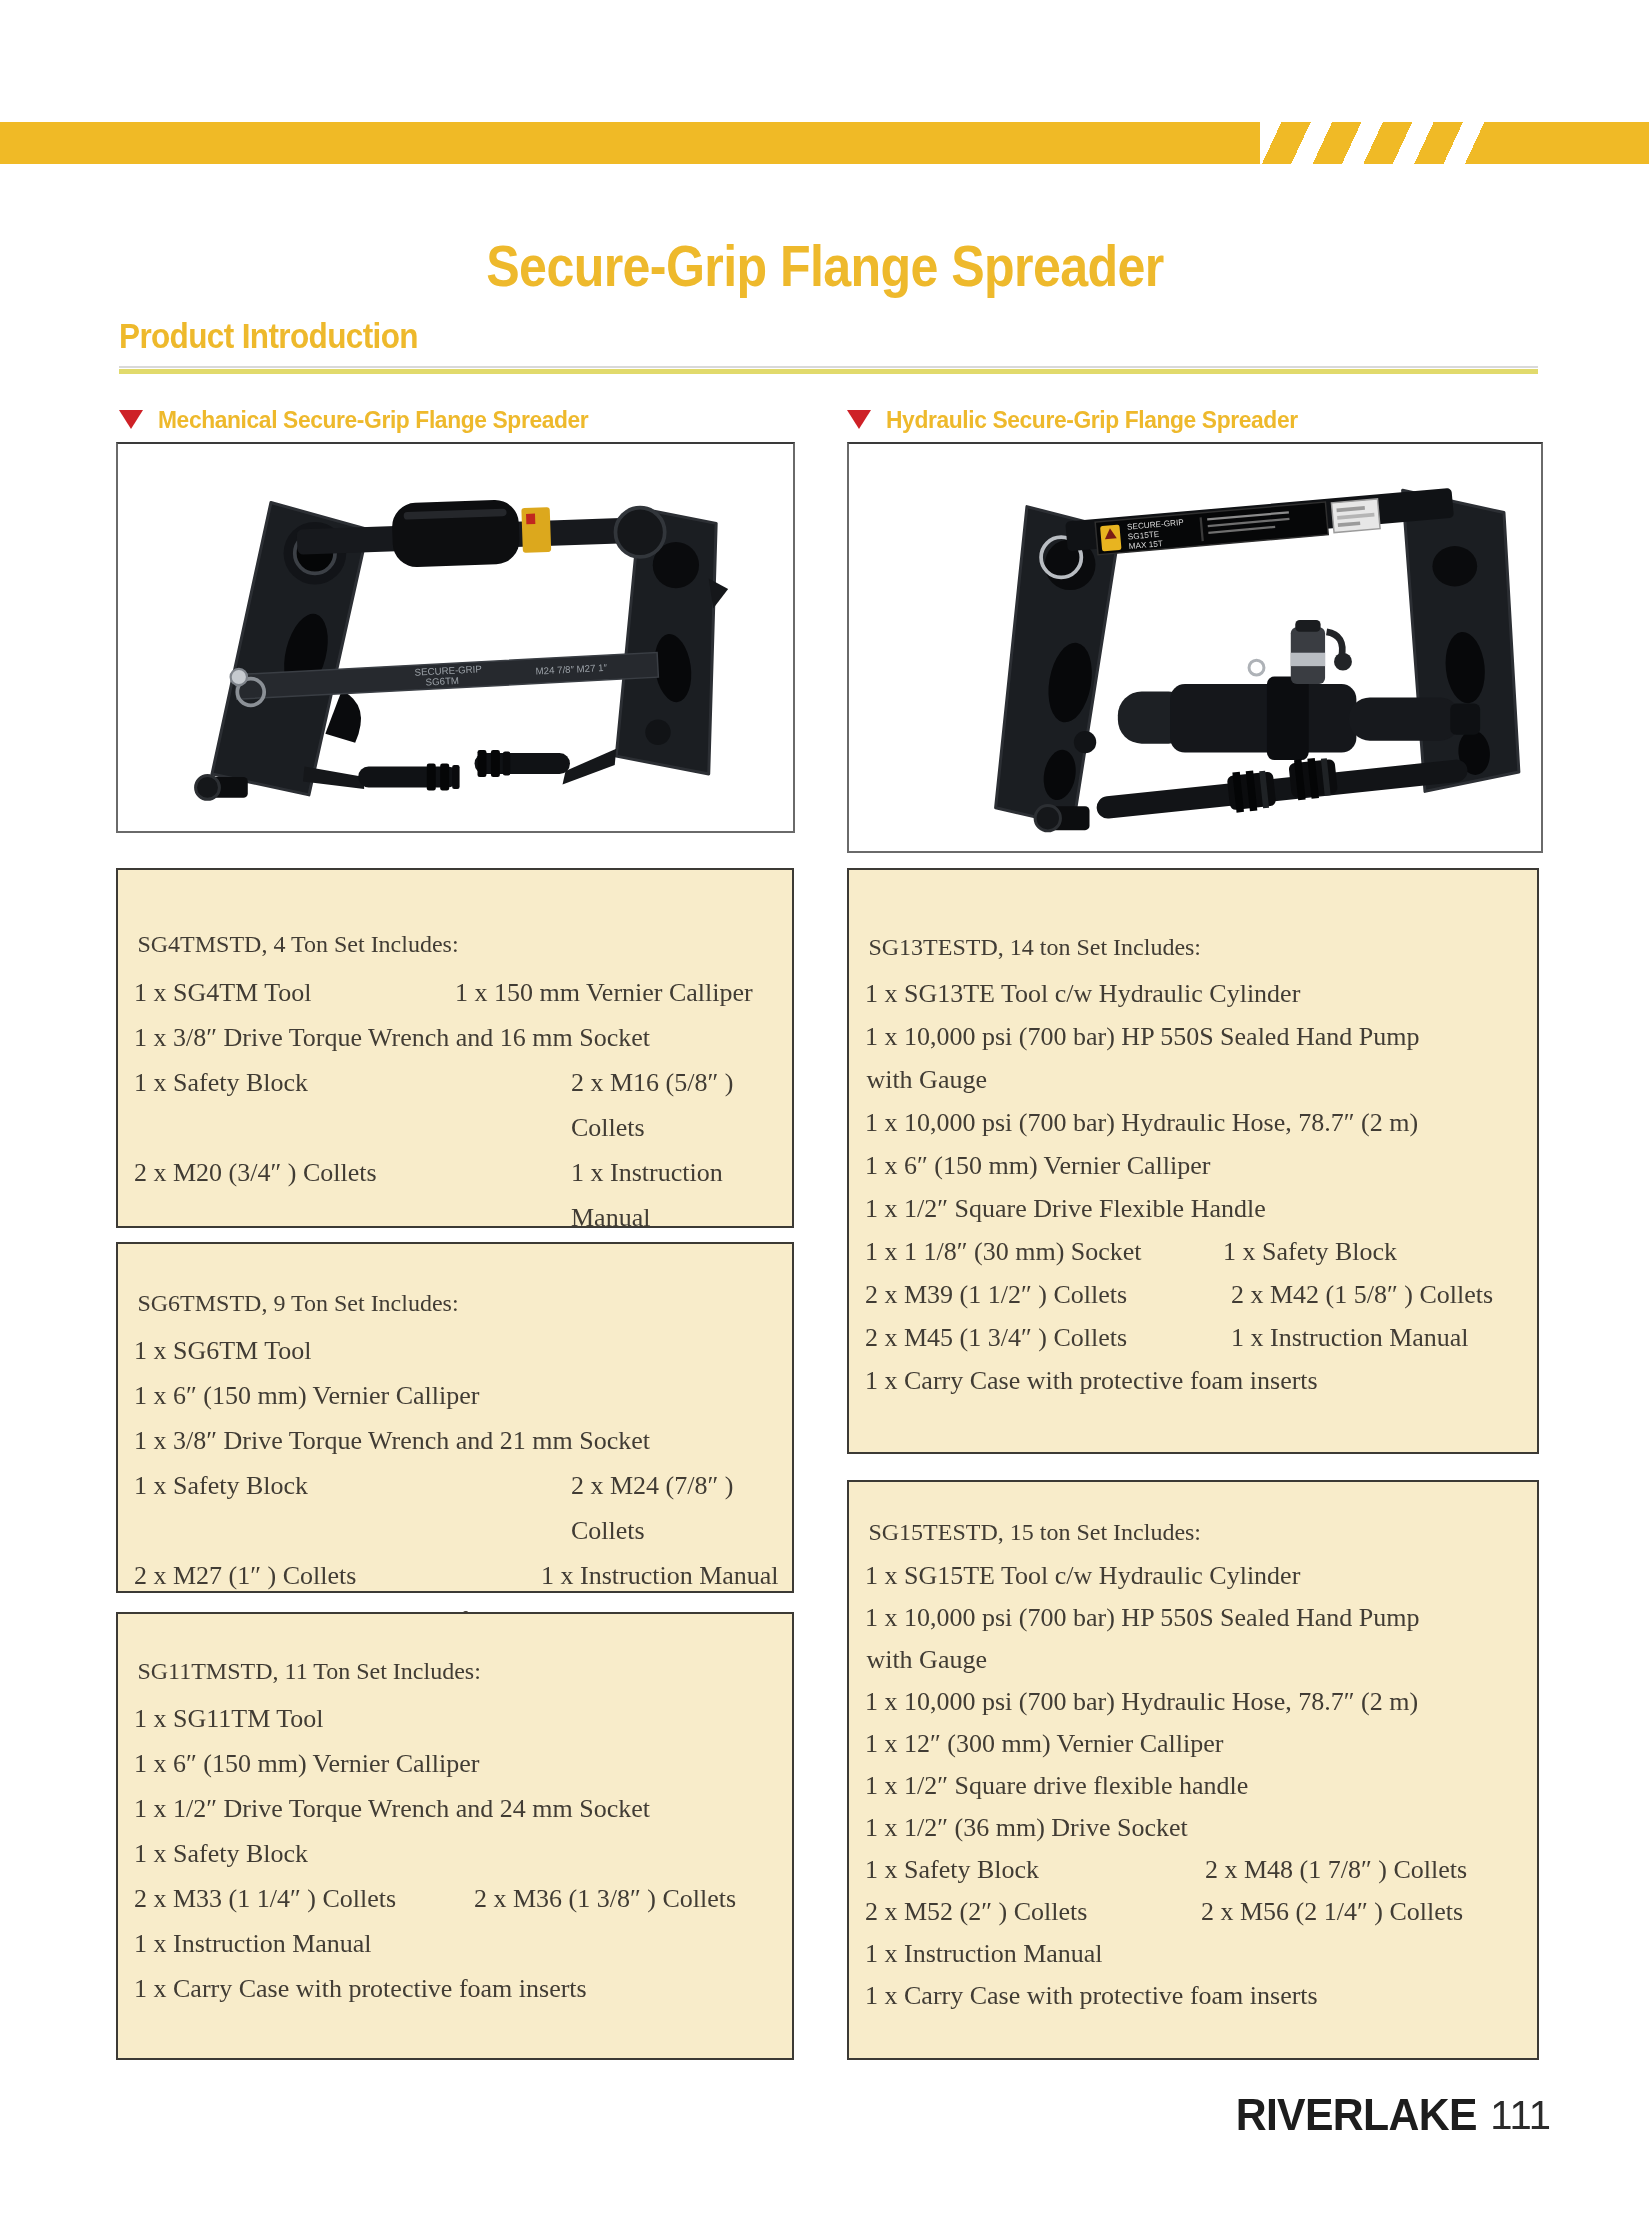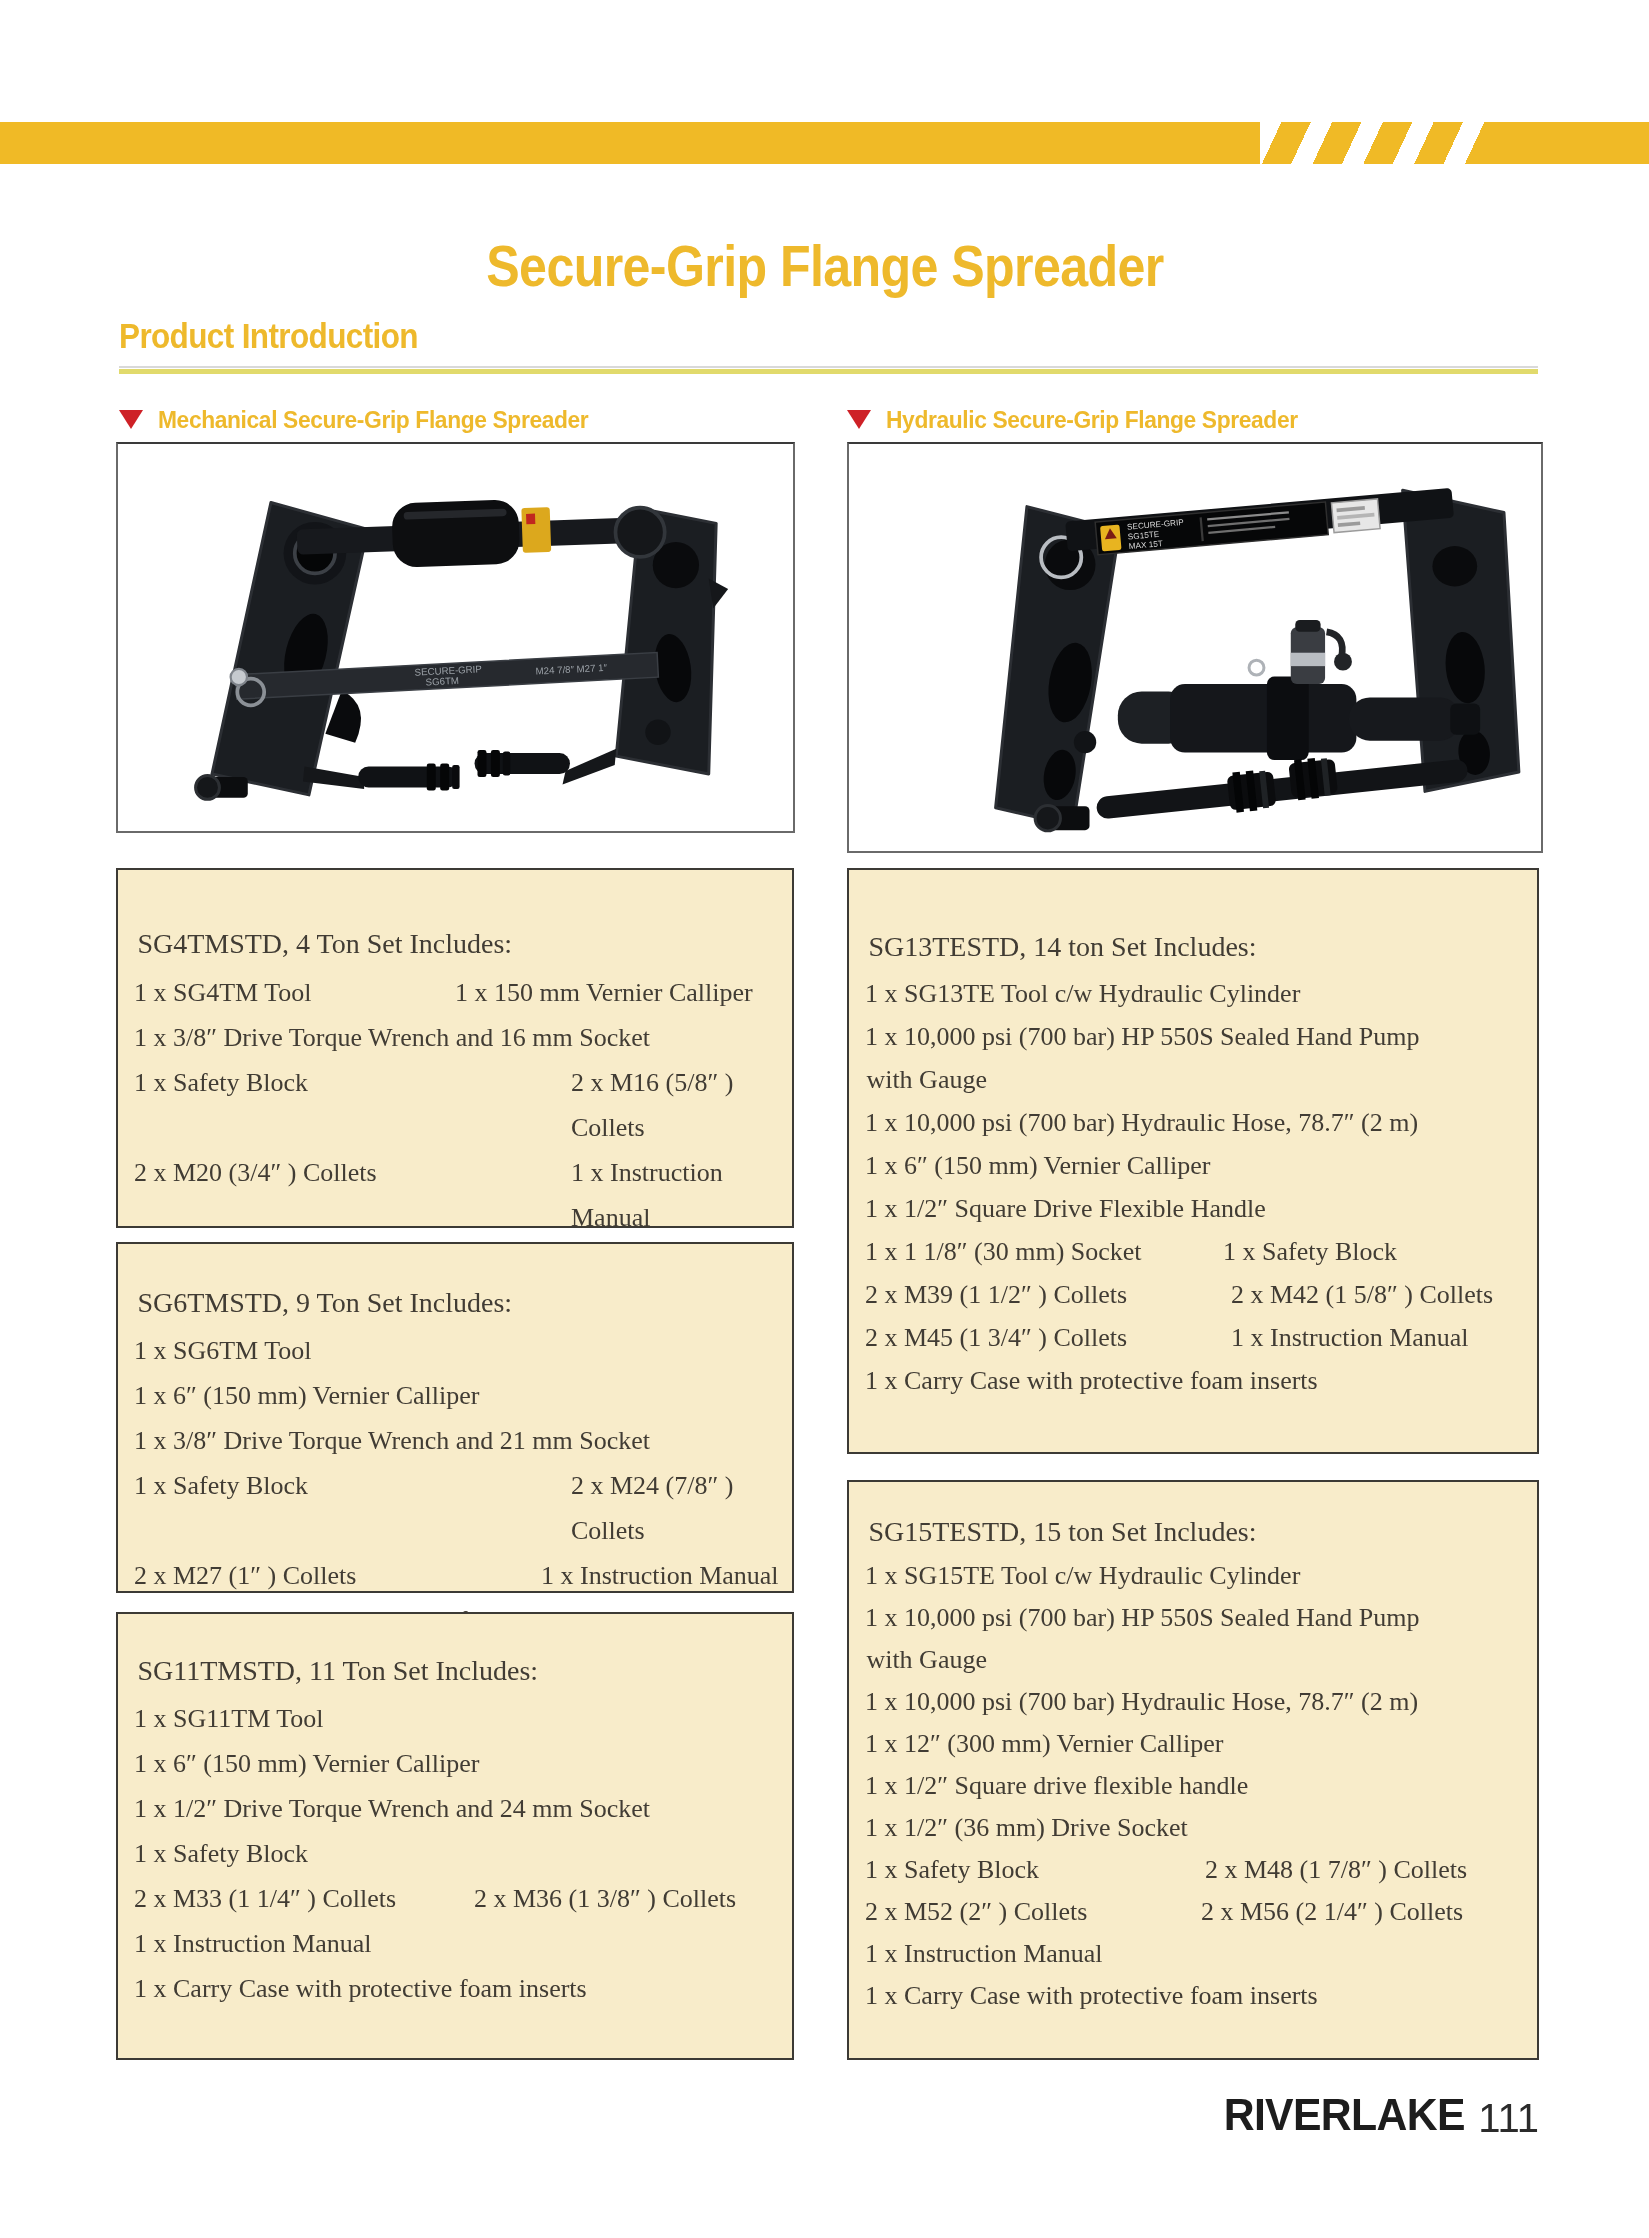--- a/index.html
+++ b/index.html
@@ -27,31 +27,31 @@
   .prod-label span{color:#EEB92C;font-size:24px;font-weight:700;transform:scaleX(.95);
       transform-origin:left center;letter-spacing:-0.4px;}
 
   
   .img-frame{position:absolute;background:#ffffff;border:2.2px solid #6a6a6a;border-top-color:#3a3a3a;}
   .img-frame svg{display:block;width:100%;height:100%;}
 
   
   .spec-box{position:absolute;background:#F8ECCA;border:2.2px solid #3c3a35;
       font-family:"Liberation Serif",serif;color:#413c34;box-sizing:border-box;}
-  .box-title{font-size:28px;padding-left:19.4px;line-height:34px;}
+  .box-title{font-size:24px;padding-left:19.4px;line-height:34px;}
   .row{font-size:26px;padding-left:16px;}
   .row.outdent{padding-left:10.4px;margin-left:7px;}
   .row.split{display:flex;}
   .row.split .b{flex:1;}
   .lh60 .row{line-height:45px;}
   .lh58 .row{line-height:43px;}
   .lh56 .row{line-height:42px;}
 
   
-  .footer{position:absolute;top:2089px;right:111px;display:flex;align-items:flex-end;gap:13.4px;}
+  .footer{position:absolute;top:2089px;right:99px;display:flex;align-items:center;gap:13.4px;}
   .brand{font-size:45px;font-weight:700;color:#1d1d1d;letter-spacing:-0.7px;transform:scaleX(.95);transform-origin:right center;}
   .pageno{font-size:40px;font-weight:400;color:#2b2b2b;}
 </style>
 </head>
 <body>
 
 <div id="page">
 
   <div class="band">
     <div class="band-stripes"></div>

